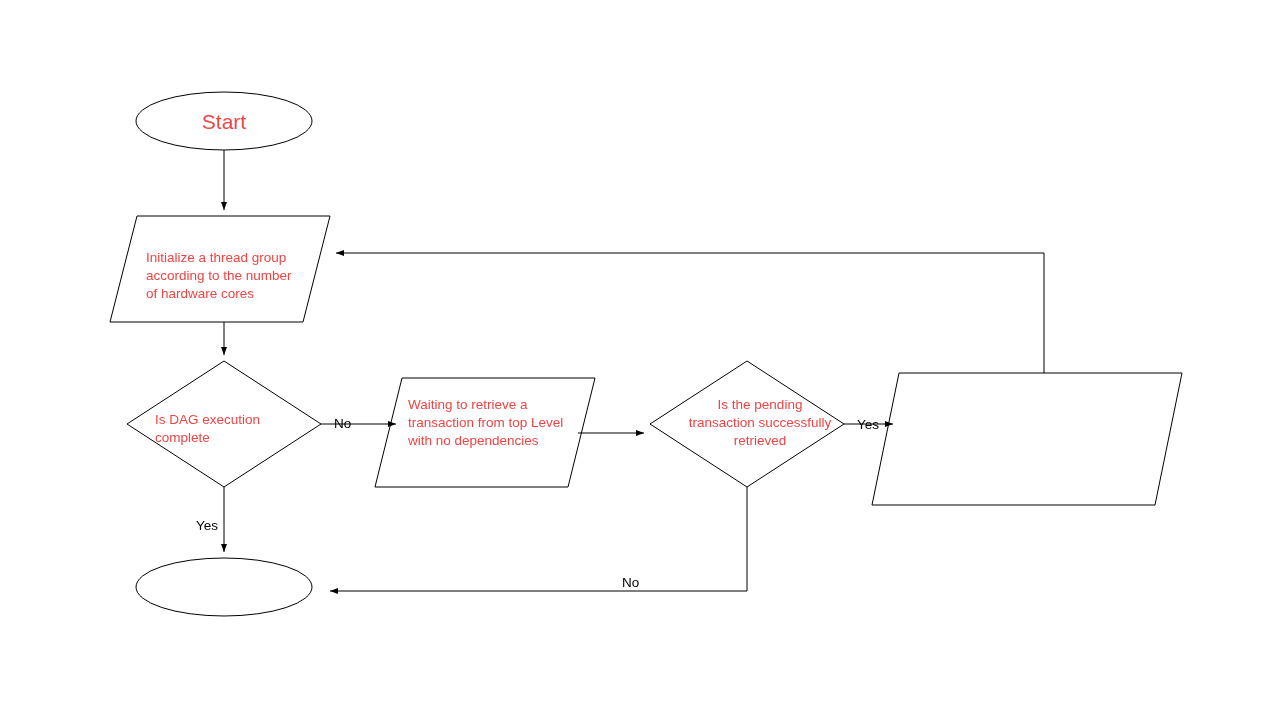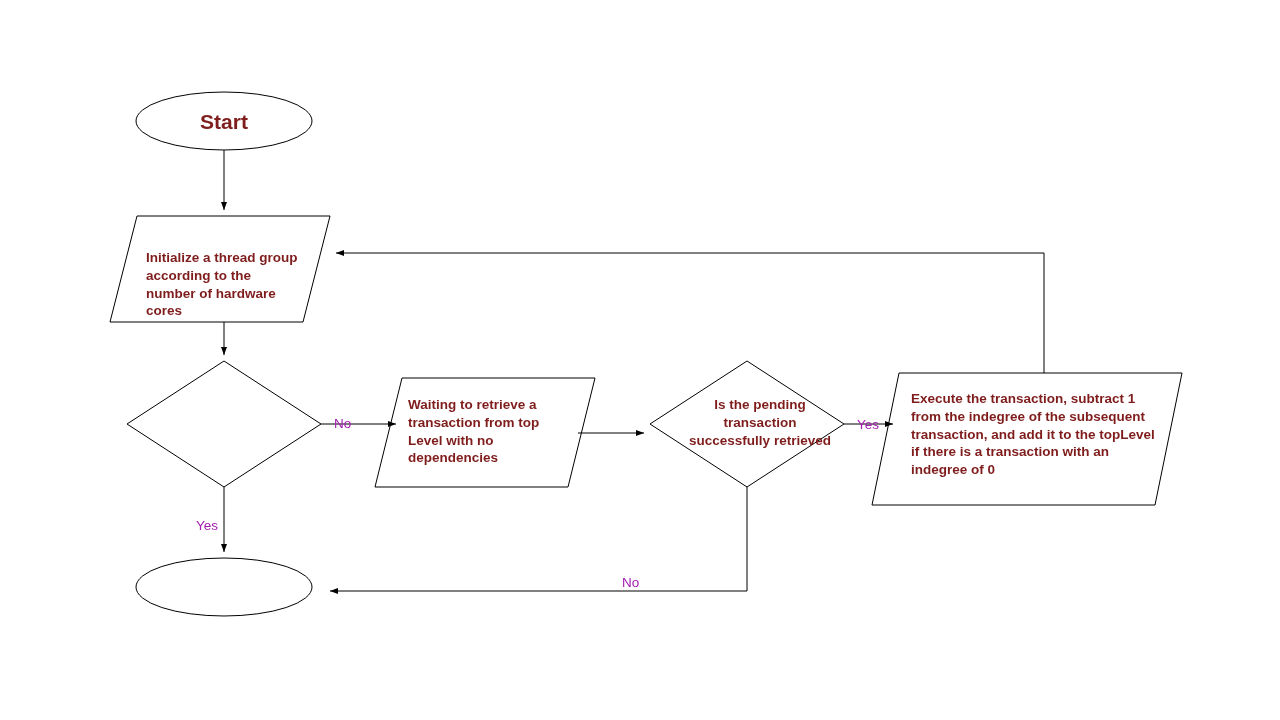--- a/index.html
+++ b/index.html
@@ -28,37 +28,36 @@
     stroke-width: 1;
   }
   .conn {
     fill: none;
     stroke: #000000;
     stroke-width: 1;
   }
   .node-label {
     position: absolute;
     font-family: "Liberation Sans", sans-serif;
-    color: #7f1d1d;
+    color: #ef4444;
     white-space: pre-wrap;
     line-height: 1.32;
-    font-weight: bold;
   }
   .terminator-label {
     font-size: 21px;
     text-align: center;
   }
   .body-label {
     font-size: 13.5px;
   }
   .edge-label {
     position: absolute;
     font-family: "Liberation Sans", sans-serif;
     font-size: 13.5px;
-    color: #a21caf;
+    color: #000000;
     white-space: nowrap;
   }
 </style>
 </head>
 <body>
 
 <div id="canvas">
 
   <svg id="flow" viewBox="0 0 1280 720">
     <defs>
@@ -95,26 +94,26 @@
 
     <path class="conn" d="M1044,373 L1044,253 L336,253" marker-end="url(#arrow)"></path>
 
     <path class="conn" d="M747,487 L747,591 L330,591" marker-end="url(#arrow)"></path>
   </svg>
 
   <div class="node-label terminator-label" style="left:136px; top:108px; width:176px;">Start</div>
 
   <div class="node-label body-label" style="left:146px; top:233px; width:158px;margin-top:16px;">Initialize a thread group according to the number of hardware cores</div>
 
+  <div class="node-label body-label" style="left:155px; top:411px; width:142px;">Is DAG execution complete</div>
 
   <div class="node-label body-label" style="left:408px; top:396px; width:160px;">Waiting to retrieve a transaction from top Level with no dependencies</div>
 
   <div class="node-label body-label" style="left:684px; top:396px; width:152px;text-align:center;">Is the pending transaction successfully retrieved</div>
 
-  <div class="node-label body-label" style="left:911px; top:390px; width:244px;">Execute the transaction, subtract 1 from the indegree of the subsequent transaction, and add it to the topLevel if there is a transaction with an indegree of 0</div>
 
 
   <div class="edge-label" style="left:334px; top:416px;">No</div>
 
   <div class="edge-label" style="left:196px; top:518px;">Yes</div>
 
   <div class="edge-label" style="left:857px; top:417px;">Yes</div>
 
   <div class="edge-label" style="left:622px; top:575px;">No</div>
 

